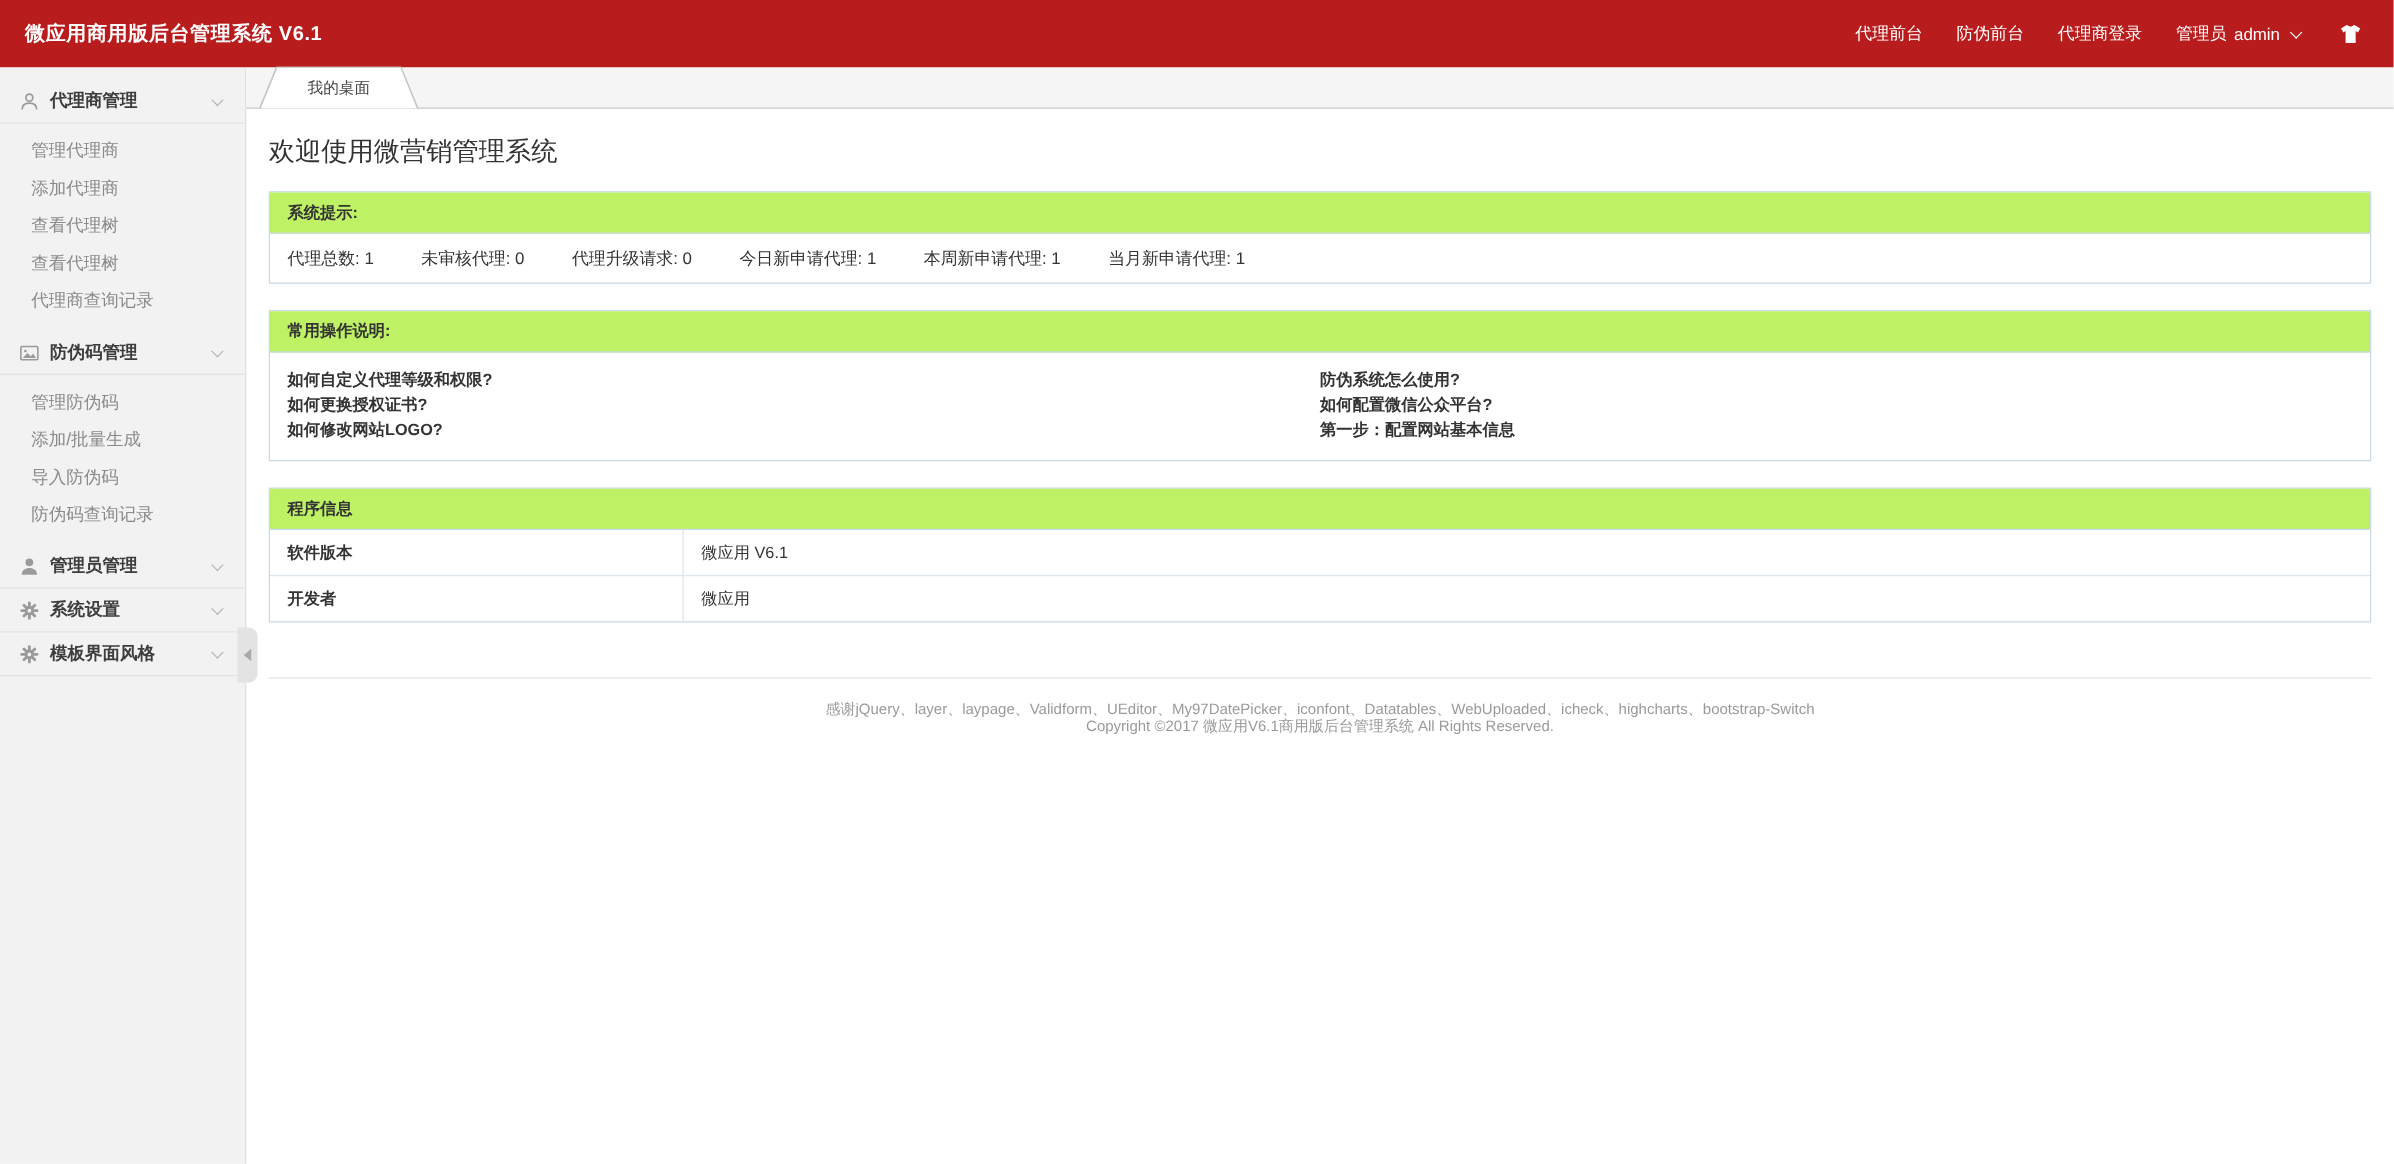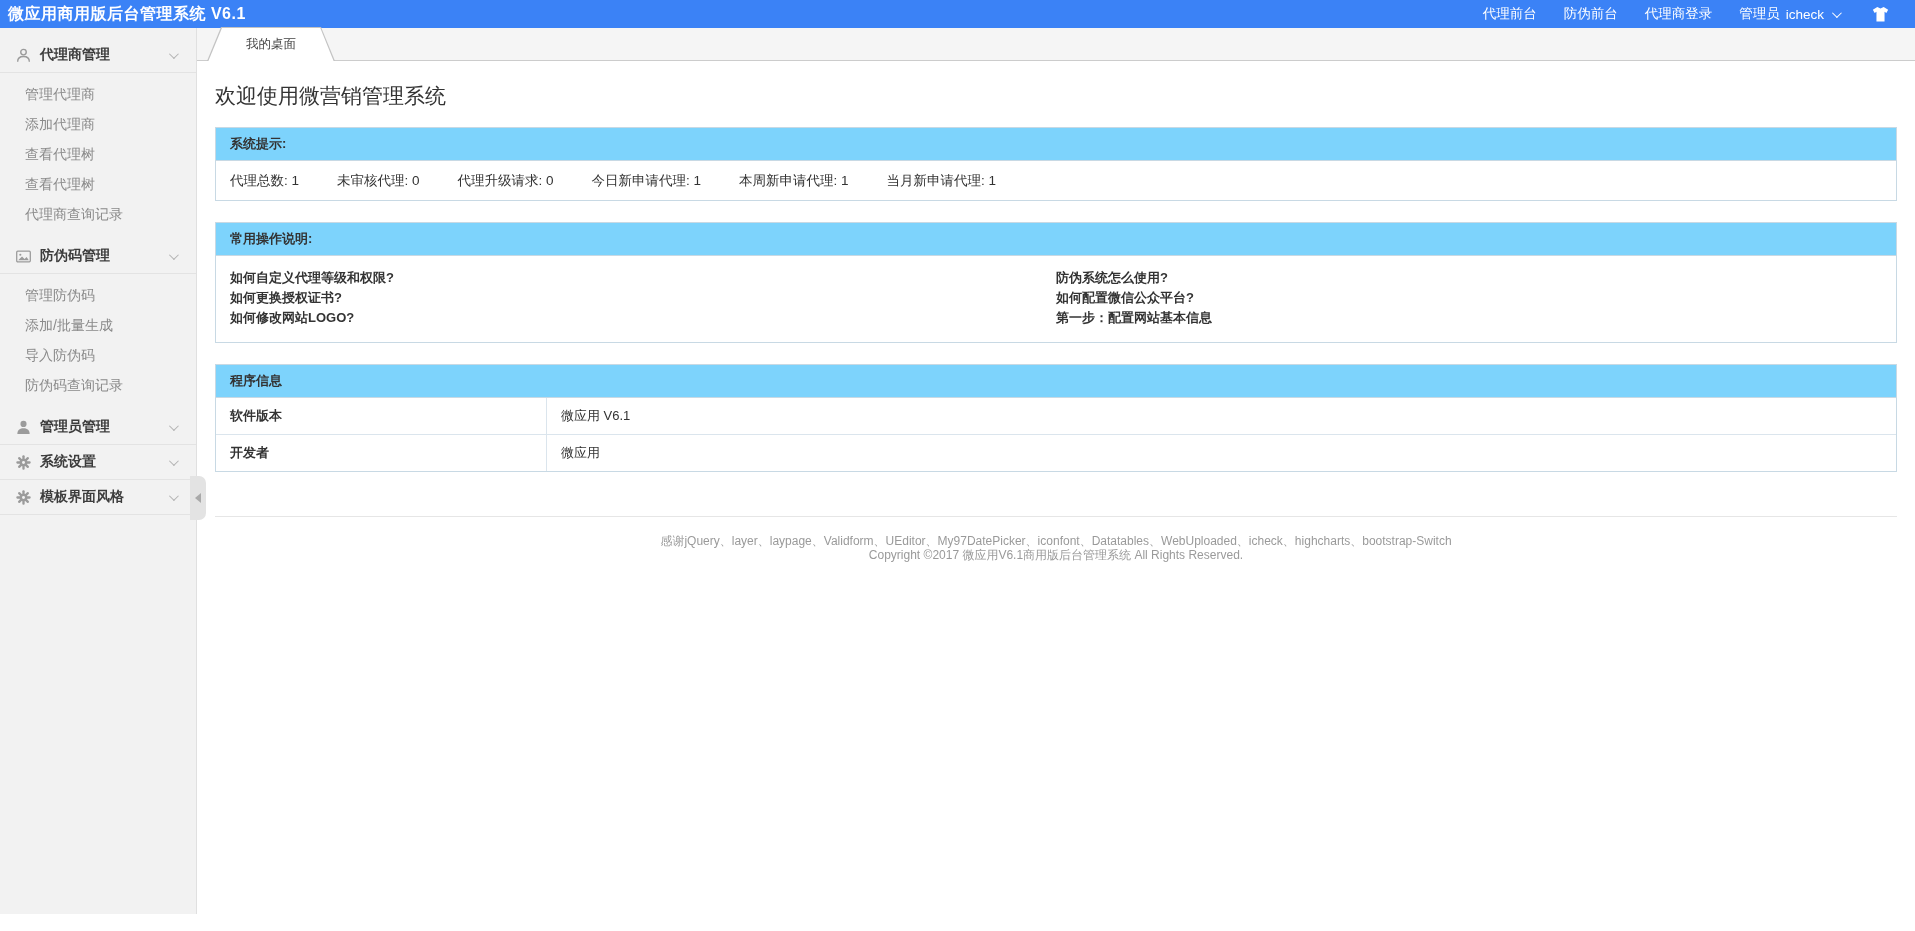--- a/index.html
+++ b/index.html
@@ -1,21 +1,21 @@
 <!DOCTYPE html>
 <html><head>
 <meta charset="utf-8">
 <style>
   * { margin:0; padding:0; box-sizing:border-box; }
   html,body { width:1915px; height:931px; overflow:hidden;
     font-family:"Liberation Sans","DejaVu Sans",sans-serif; background:#fff; }
 
   
-  .topbar { height:28px; background:#3b82f6; display:flex; align-items:center;
-    justify-content:space-between; padding:0 26px 0 8px; }
+  .topbar { height:54px; background:#b91c1c; display:flex; align-items:center;
+    justify-content:space-between; padding:0 26px 0 20px; }
   .topbar-title { color:#fff; font-size:16px; font-weight:bold; letter-spacing:.5px; }
   .topnav { display:flex; align-items:center; gap:27px; }
   .topnav .nav-link { color:#fff; font-size:13.5px; cursor:pointer; }
   .admin-group { display:flex; align-items:center; gap:6px; color:#fff; font-size:13.5px; cursor:pointer; }
   .chev { display:inline-block; width:7px; height:7px; border-right:1.5px solid currentColor;
     border-bottom:1.5px solid currentColor; transform:rotate(45deg) translateY(-2px); }
   .chev-white { color:#fff; margin-left:2px; }
   .skin-btn { margin-left:6px; cursor:pointer; display:flex; align-items:center; }
 
   
@@ -50,21 +50,21 @@
   .tab .tab-fill { position:absolute; inset:0; background:#fff;
     clip-path:polygon(15px 1px, 113.3px 1px, 126.6px 34px, 1.4px 34px); }
   .tab .tab-label { position:absolute; inset:0; display:flex; align-items:center;
     justify-content:center; font-size:12.5px; color:#444; cursor:pointer; }
 
   .content { flex:1; padding:12px 18px 0 18px; }
   .welcome-h1 { font-size:21px; line-height:30px; color:#333; font-weight:normal; margin:8px 0 16px 0; }
 
   
   .panel { border:1px solid #c8d9e4; margin-bottom:21px; background:#fff; }
-  .panel-head { background:#7dd3fc; border-bottom:1px solid #c8d9e4;
+  .panel-head { background:#bef264; border-bottom:1px solid #c8d9e4;
     padding:8px 14px; font-size:13px; font-weight:bold; color:#333; line-height:16px; }
   .panel-body { padding:12px 14px; }
 
   .stats-row { display:flex; gap:38px; font-size:13.5px; color:#333; font-weight:400; line-height:15px; }
 
   .help-body { display:grid; grid-template-columns:1fr 1fr; padding:11px 14px 13px 14px; }
   .help-link { font-size:13px; font-weight:bold; color:#333; line-height:18px; margin:2px 0; cursor:pointer; }
 
   .info-row { display:grid; grid-template-columns:330px 1fr; }
   .info-row + .info-row { border-top:1px solid #dbe5ed; }
@@ -81,21 +81,21 @@
 <body>
 
 <div class="topbar">
   <div class="topbar-title">微应用商用版后台管理系统 V6.1</div>
   <div class="topnav">
     <span class="nav-link">代理前台</span>
       <span class="nav-link">防伪前台</span>
       <span class="nav-link">代理商登录</span>
     <span class="admin-group">
       <span>管理员</span>
-      <span>icheck</span>
+      <span>admin</span>
       <span class="chev chev-white"></span>
     </span>
     <span class="skin-btn">
       <svg width="17" height="17" viewBox="0 0 16 16">
         <path d="M5 1 L8 2.3 L11 1 L15.2 3.6 L13.5 6.5 L11.8 5.5 L11.8 14.5 L4.2 14.5 L4.2 5.5 L2.5 6.5 L0.8 3.6 Z" fill="#ffffff"></path>
       </svg>
     </span>
   </div>
 </div>
 

